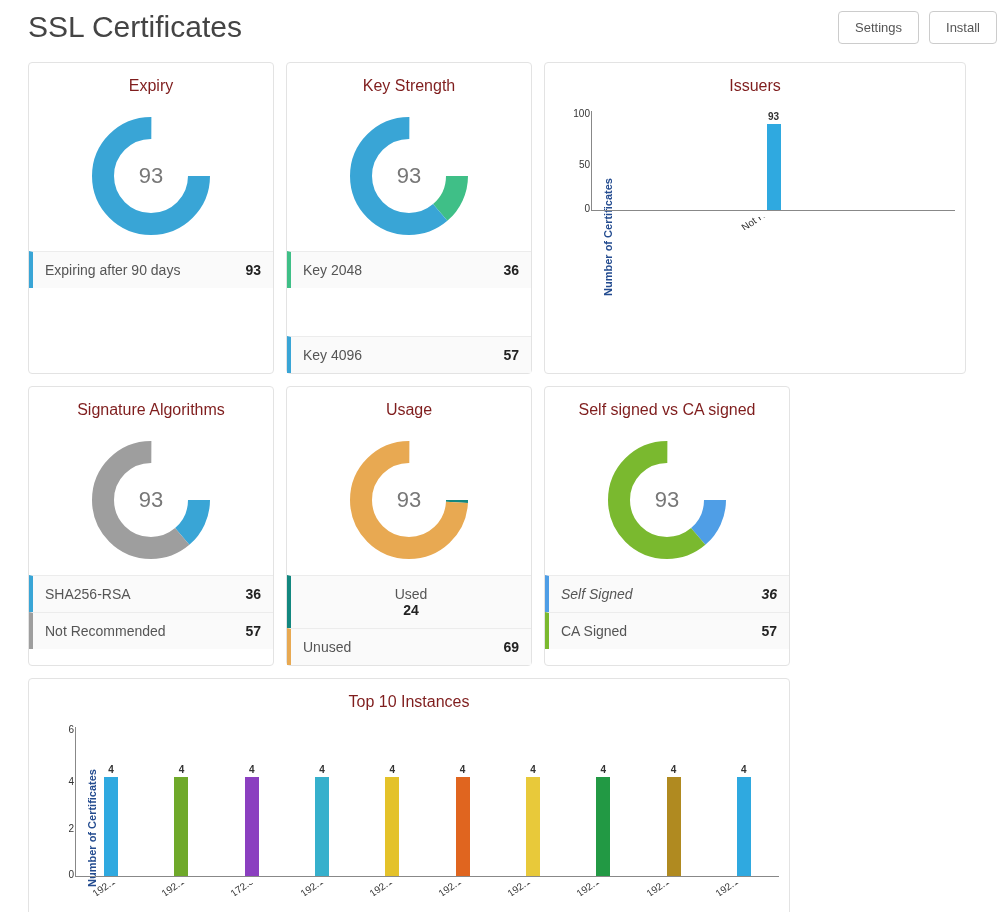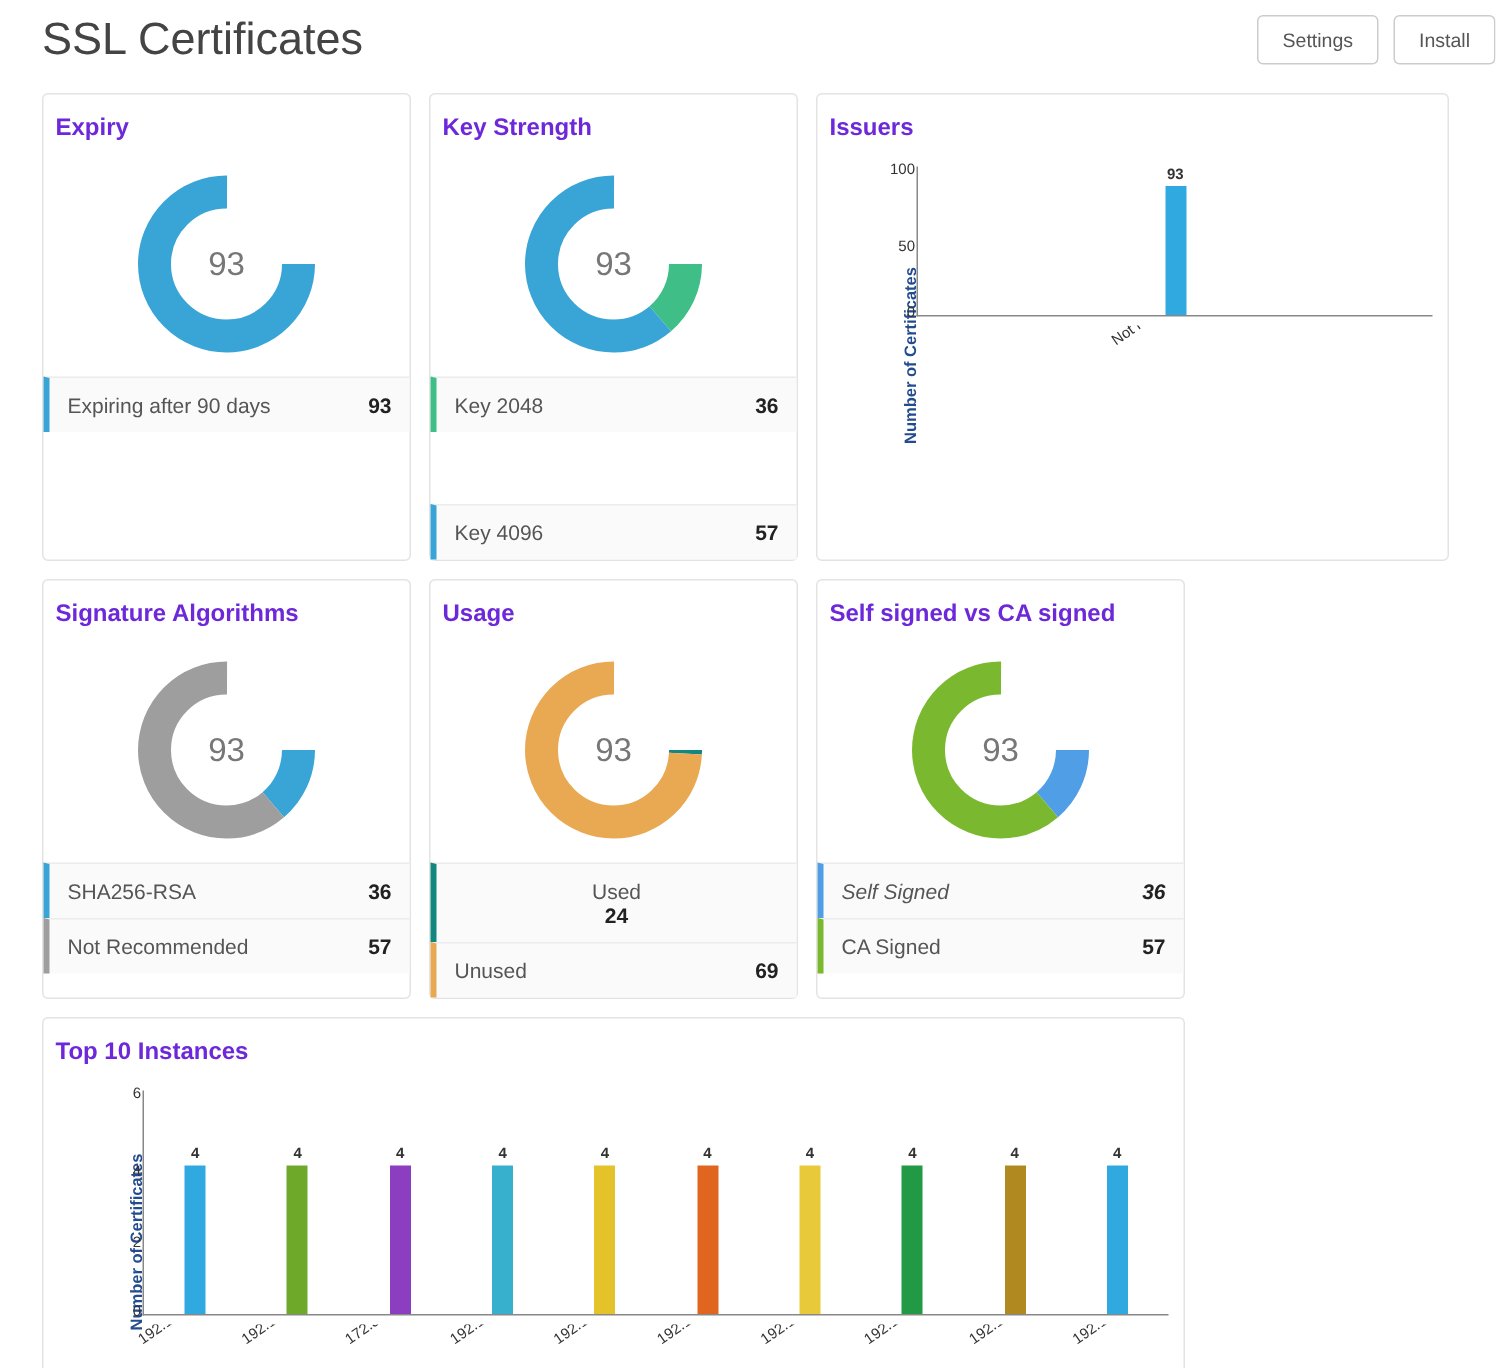--- a/index.html
+++ b/index.html
@@ -6,21 +6,21 @@
   body {
     font-family: "Segoe UI", "Helvetica Neue", Arial, sans-serif;
     background: #ffffff;
     color: #333;
     width: 997px;
     padding: 10px 0 10px 28px;
     position: relative;
   }
   .header {
     display: flex;
-    align-items: flex-start;
+    align-items: center;
     justify-content: space-between;
     margin-bottom: 18px;
     padding-right: 0;
     gap: 24px;
   }
   .page-title {
     font-size: 30px;
     font-weight: 400;
     color: #444;
   }
@@ -43,23 +43,24 @@
     border: 1px solid #e3e3e3;
     border-radius: 4px;
     background: #fff;
     display: flex;
     flex-direction: column;
   }
   .card-small { width: 246px; }
   .card-medium { width: 422px; }
   .card-wide   { width: 762px; }
   .card-title {
+    text-align: center;
     font-size: 16px;
-    font-weight: 700;
-    color: #6d28d9;
+    font-weight: 400;
+    color: #7f1d1d;
     padding: 14px 8px 6px;
   }
   .donut-wrap {
     display: flex;
     align-items: center;
     justify-content: center;
     height: 150px;
     position: relative;
   }
   .donut-center {
@@ -100,21 +101,21 @@
     font-size: 11px;
     color: #234b8f;
     font-weight: 600;
     white-space: nowrap;
   }
   .bar-plot {
     position: relative;
     height: 100px;
     border-left: 1px solid #888;
     border-bottom: 1px solid #888;
-    margin-left: 36px;
+    margin-left: 16px;
     margin-bottom: 6px;
   }
   .bar-plot.tall { height: 150px; }
   .bar-ticks {
     position: absolute;
     left: -26px;
     top: 0;
     height: 100%;
     width: 24px;
     display: flex;

